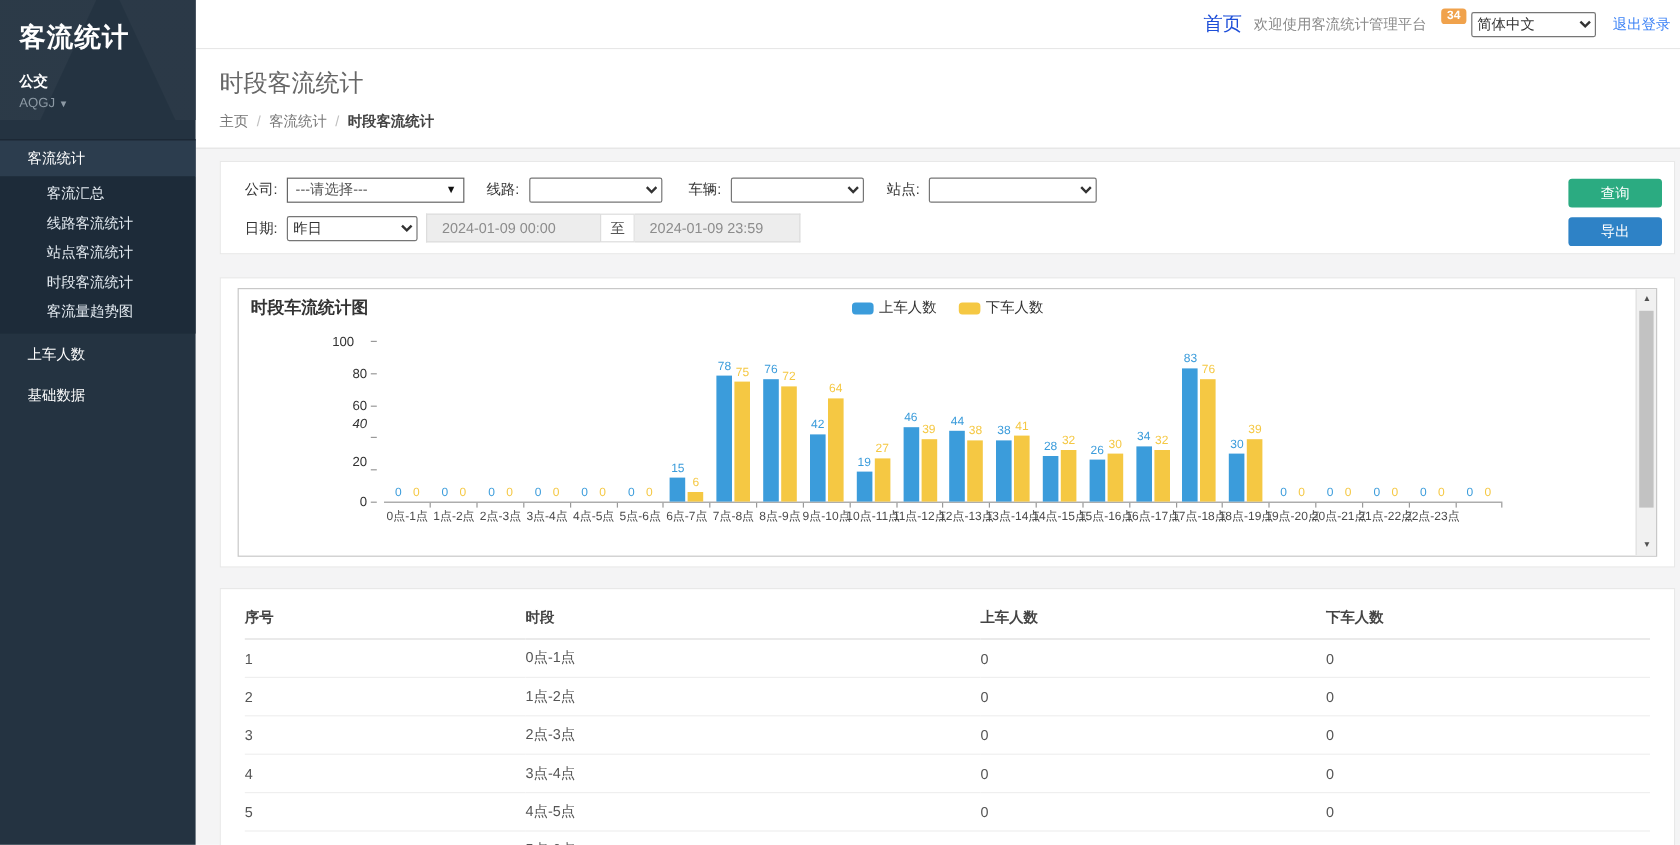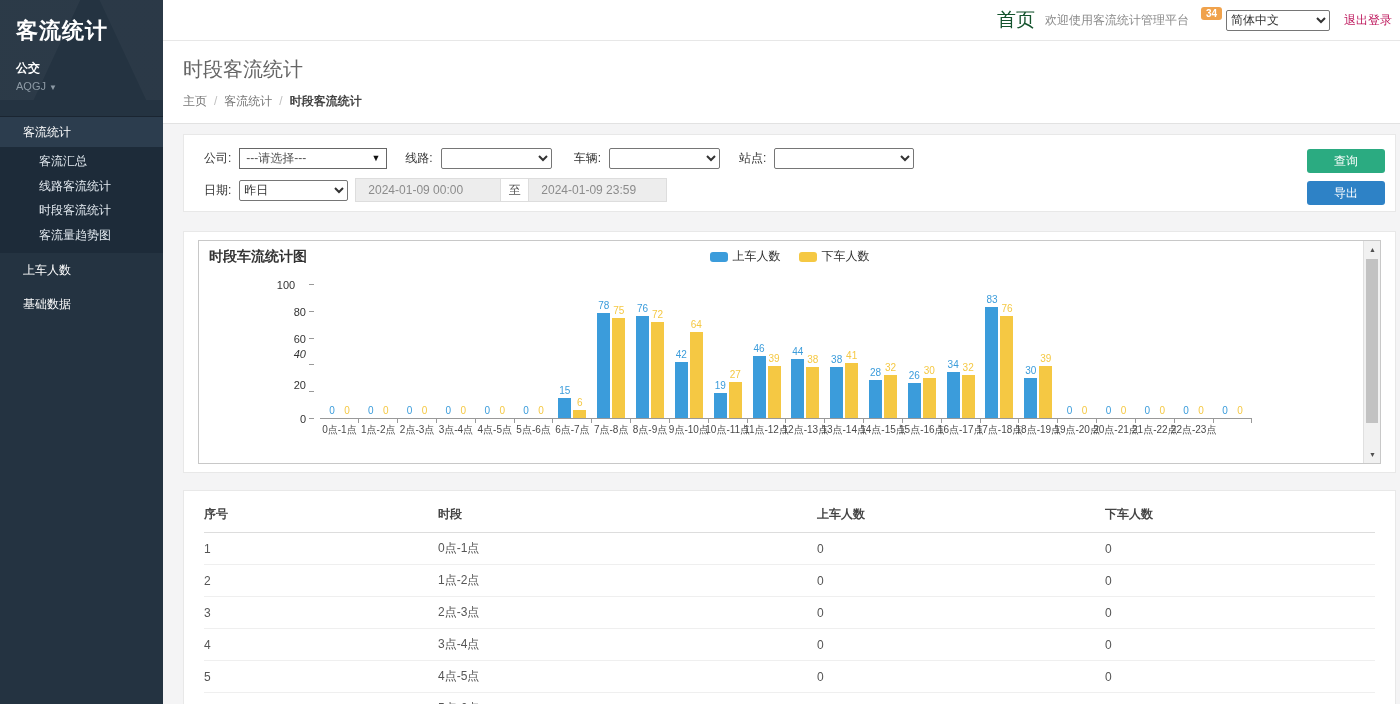--- a/index.html
+++ b/index.html
@@ -25,27 +25,27 @@
   .submenu { background:#1d2b39; padding:2px 0 6px; }
   .submenu-item { height:24.5px; line-height:24.5px; padding-left:39px;
     color:#e3eaf0; cursor:pointer; }
   .menu-item { height:34px; line-height:34px; padding-left:23px; color:#fff; cursor:pointer; }
 
   
   .main { position:absolute; left:163px; top:0; width:1237px; height:704px; background:#f4f4f5; }
 
   .topbar { height:41px; background:#fff; border-bottom:1px solid #e7e7e7;
     display:flex; align-items:center; justify-content:flex-end; padding-right:8px; }
-  .home-link { color:#14532d; font-size:19px; margin-right:10px; cursor:pointer; }
+  .home-link { color:#1d4ed8; font-size:16px; margin-right:10px; cursor:pointer; }
   .welcome { color:#8a8a8a; font-size:12px; margin-right:12px; }
   .badge { background:#f0a24c; color:#fff; font-size:10px; font-weight:bold;
     padding:1px 5px; border-radius:3px; position:relative; top:-7px; margin-right:4px; }
   .lang-select { width:104px; height:21px; font-size:12px; color:#333;
     border:1px solid #767676; border-radius:2px; background:#fff; margin-right:14px; }
-  .logout { color:#be185d; font-size:12px; cursor:pointer; }
+  .logout { color:#3b82f6; font-size:12px; cursor:pointer; }
 
   .page-header { background:#fff; border-bottom:1px solid #e2e2e2; padding:15px 20px 13px; }
   .page-title { font-size:20px; font-weight:normal; color:#666; }
   .breadcrumb { margin-top:10px; font-size:12px; color:#777; }
   .breadcrumb .sep { color:#c0c0c0; margin:0 7px; }
   .breadcrumb .current { color:#444; font-weight:bold; }
 
   .content { padding:10px 4px 0 20px; height:583px; overflow:hidden; }
   .card { background:#fff; border:1px solid #e8e8e8; }
 
@@ -122,20 +122,21 @@
   <div class="logo-area">
     <div class="brand">客流统计</div>
     <div class="org">公交</div>
     <div class="org-code"><span>AQGJ</span><span class="caret">▼</span></div>
   </div>
   <div class="menu">
     <div class="menu-section open">客流统计</div>
     <div class="submenu">
       <div class="submenu-item">客流汇总</div>
       <div class="submenu-item">线路客流统计</div>
+      <div class="submenu-item">站点客流统计</div>
       <div class="submenu-item">时段客流统计</div>
       <div class="submenu-item">客流量趋势图</div>
     </div>
     <div class="menu-item">上车人数</div>
     <div class="menu-item">基础数据</div>
   </div>
 </div>
 
 <div class="main">
 

